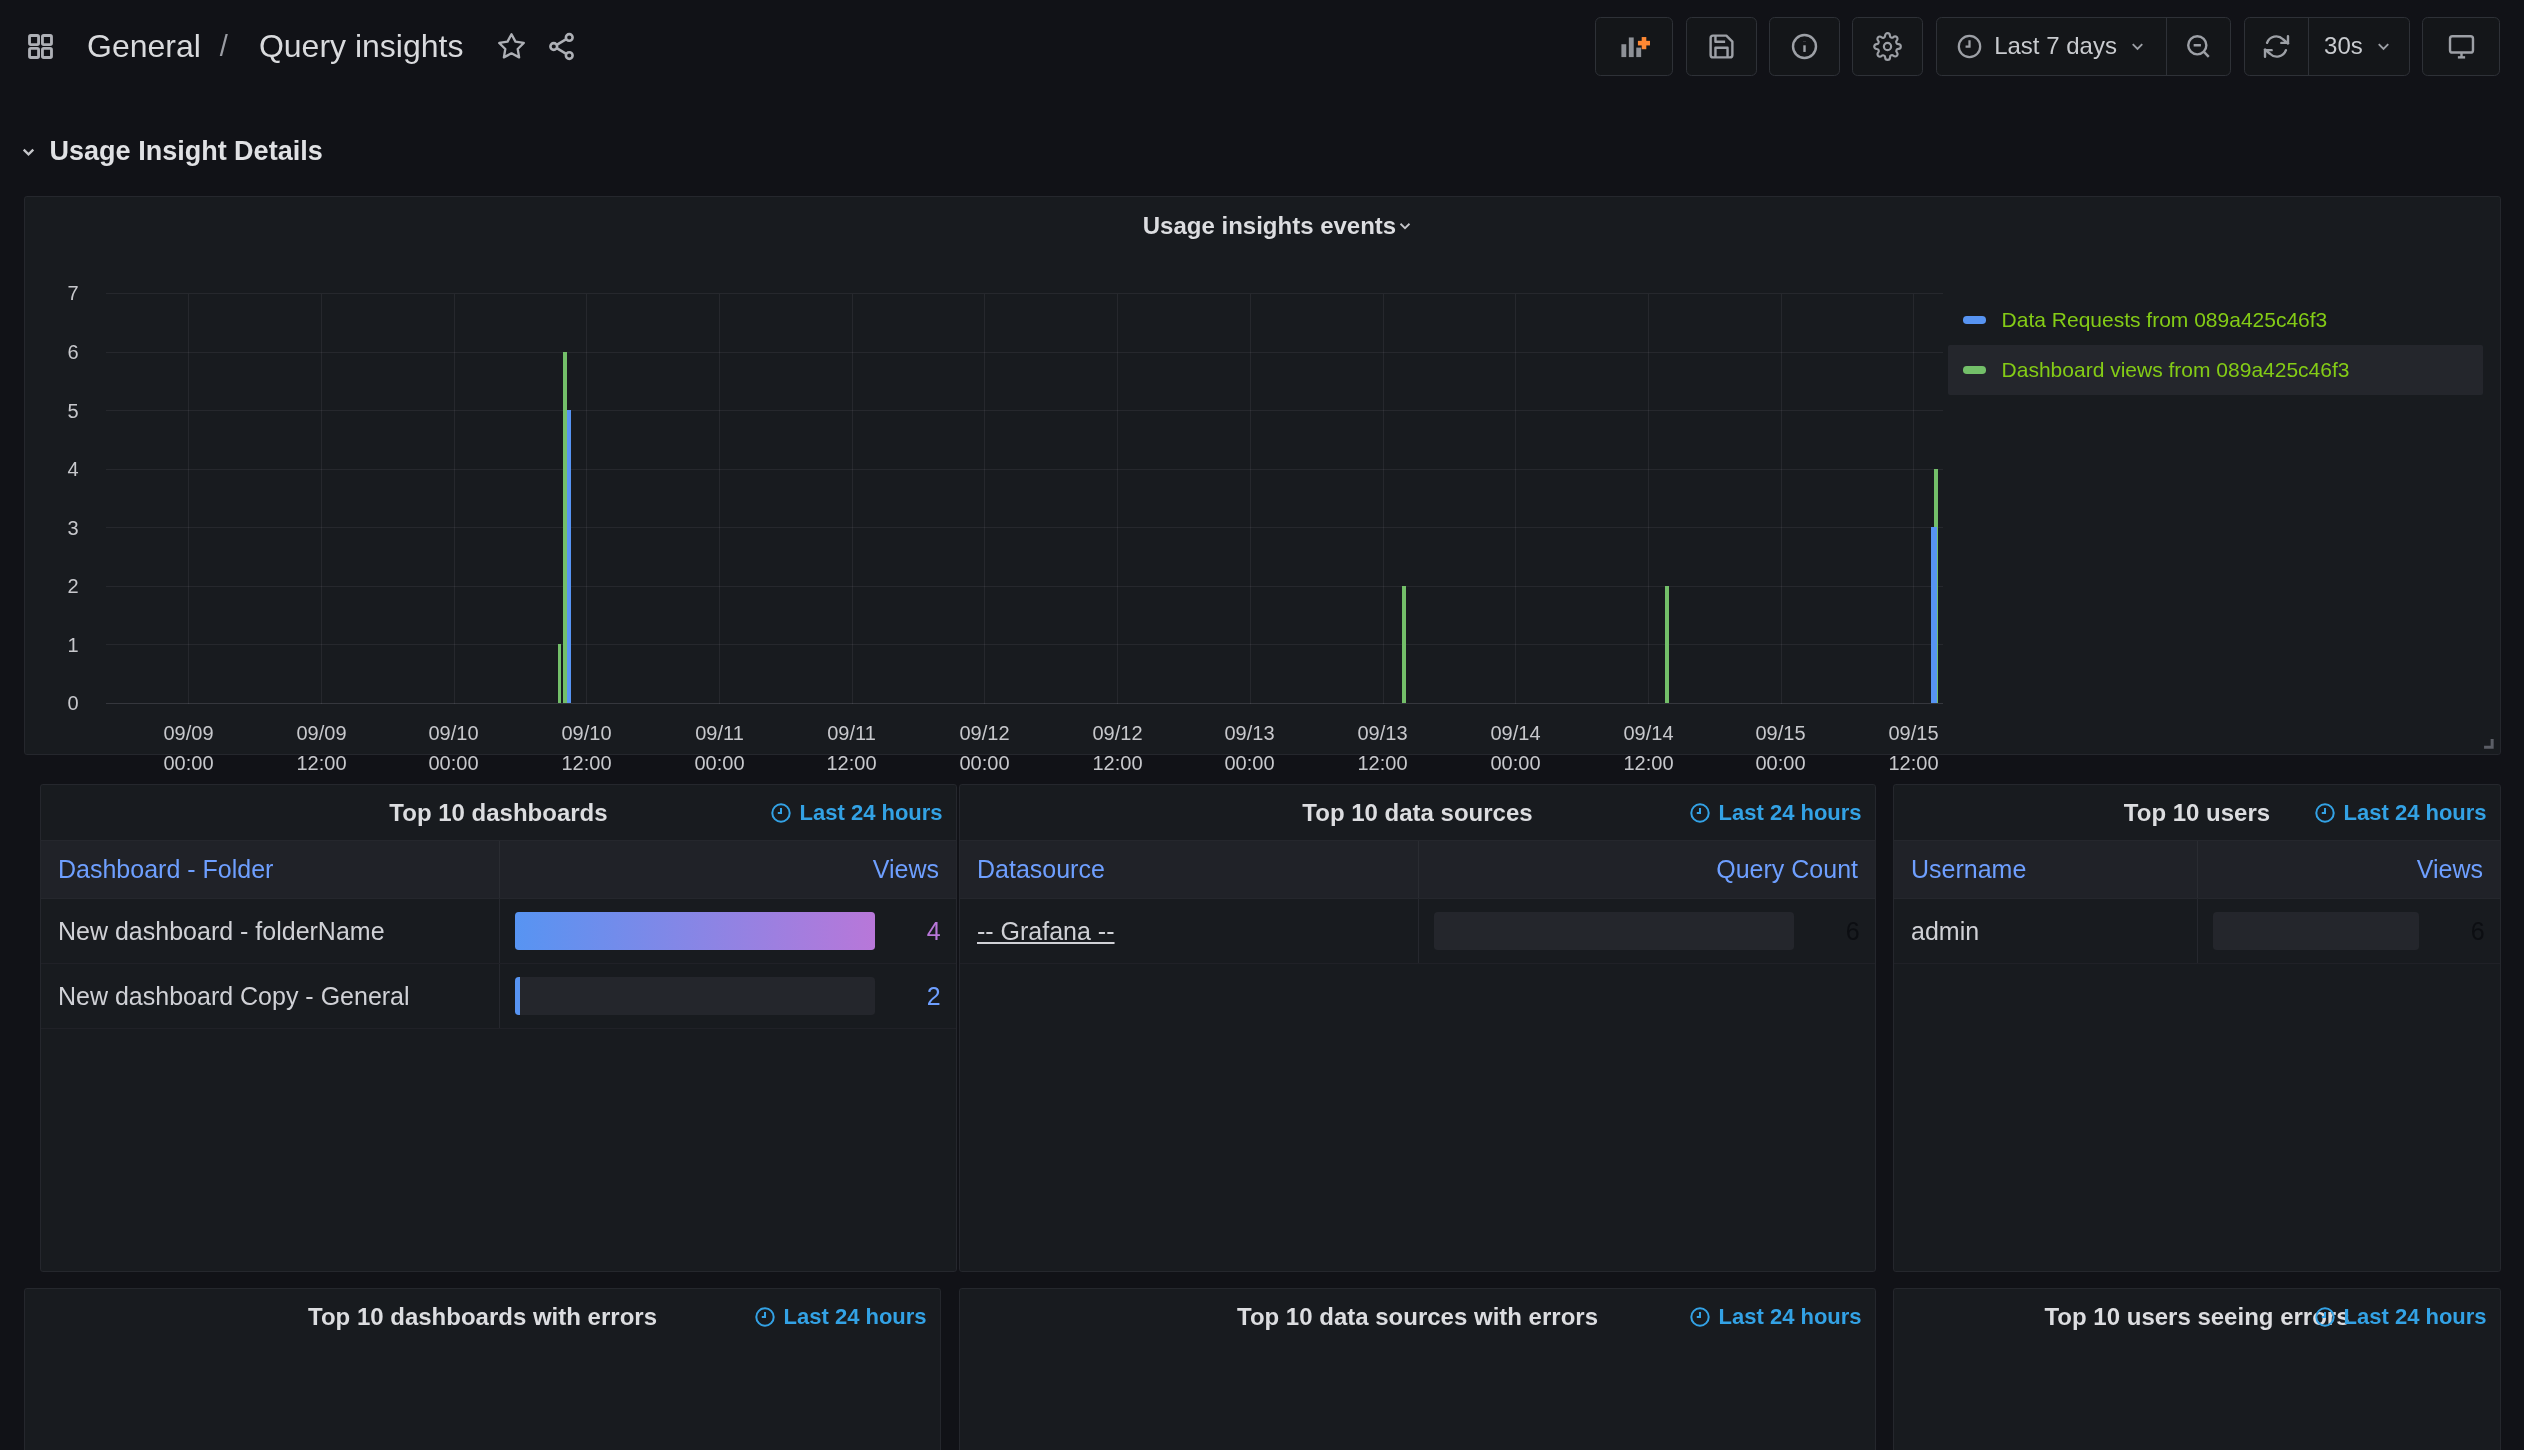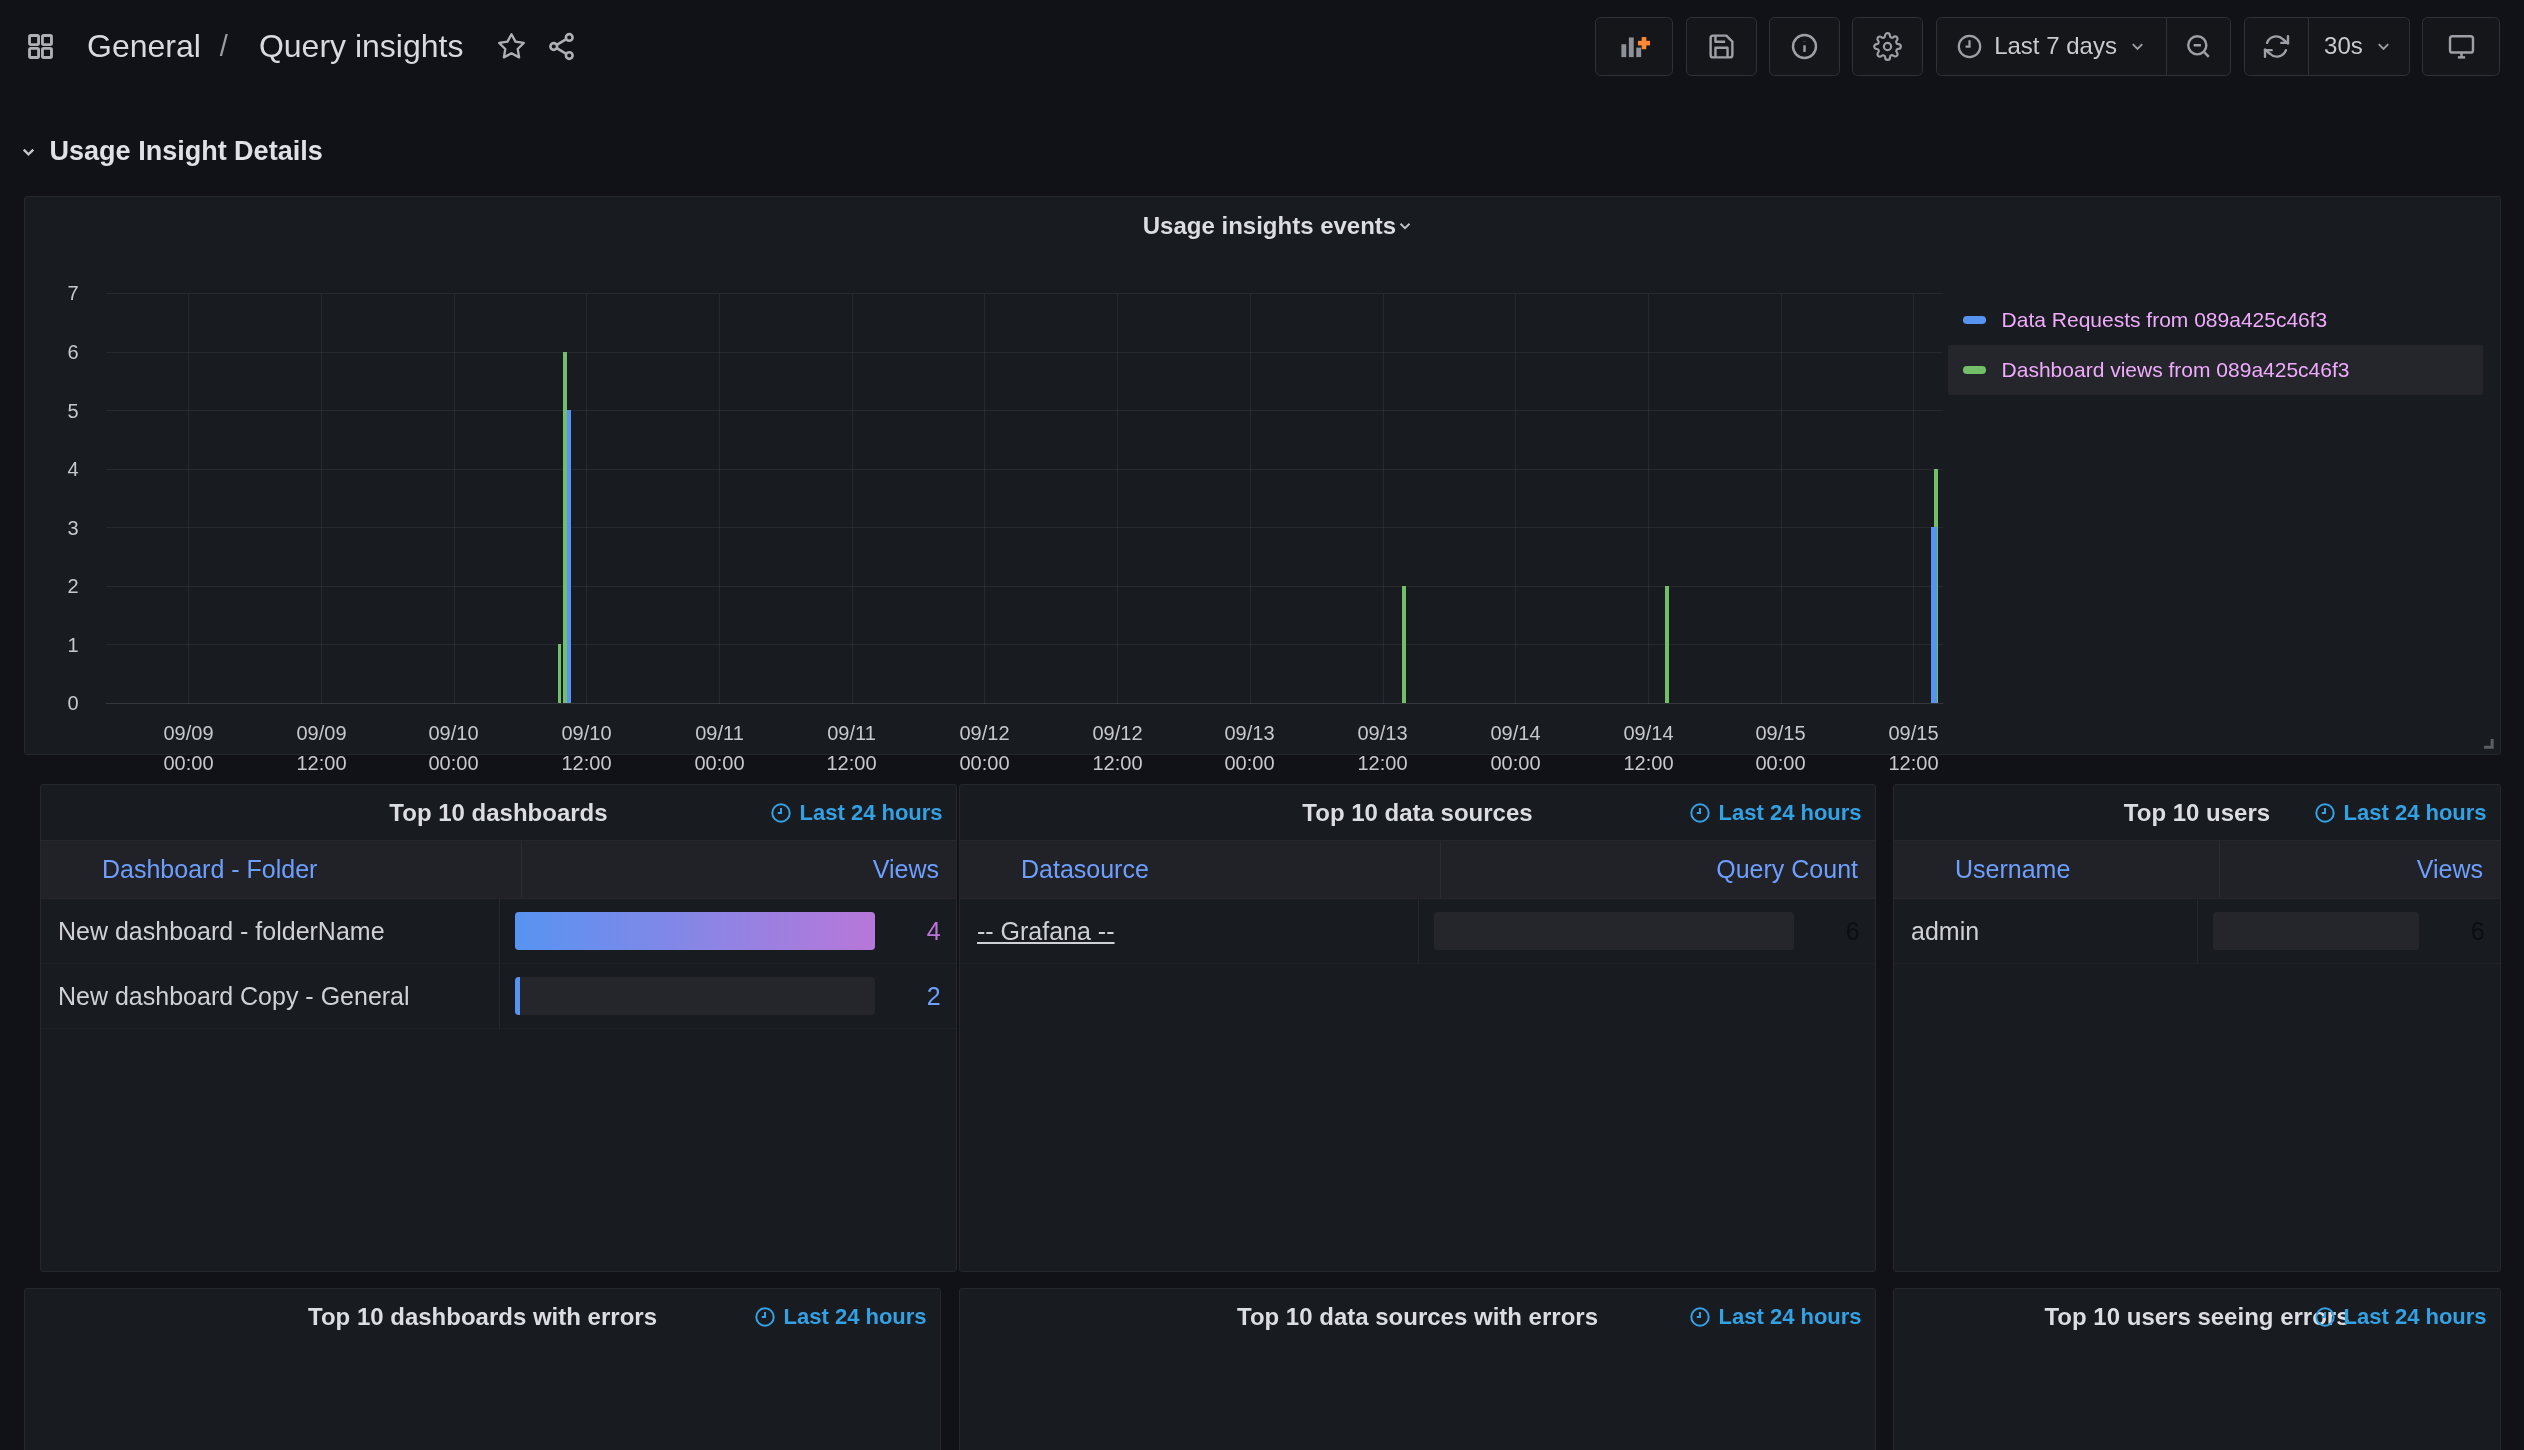--- a/index.html
+++ b/index.html
@@ -53,32 +53,32 @@
   .cbar { position:absolute; bottom:1px; }
   .x-labels { position:absolute; left:81px; top:521px; width:1837px; height:69px; }
   .xlab { position:absolute; width:115px; text-align:center; font-size:20px;
     color:#c7c8cc; line-height:30px; }
   .xlab span { display:block; }
   .legend { position:absolute; right:17px; top:98px; width:535px; }
   .legend-row { display:flex; align-items:center; height:50px; padding:0 15.3px;
     border-radius:1.9px; cursor:pointer; }
   .legend-row.hl { background:#24262c; }
   .swatch { width:23px; height:8.6px; border-radius:3.8px; margin-right:15.3px; flex:none; }
-  .legend-label { font-size:21px; color:#f0abfc; white-space:nowrap; }
+  .legend-label { font-size:21px; color:#84cc16; white-space:nowrap; }
 
   
   .t-header { position:relative; height:55px; }
   .t-title { position:absolute; left:0; top:0; width:100%; height:55px;
     display:flex; align-items:center; justify-content:center;
     font-size:24px; font-weight:700; color:#dcdde0; }
   .time-link { position:absolute; right:13.4px; top:0; height:55px;
     display:flex; align-items:center; gap:7.6px; color:#33a2e5;
     font-size:22px; font-weight:700; cursor:pointer; white-space:nowrap; }
   .t-head { display:flex; height:59px; background:#202228;
-    border-top:1px solid #25272d; border-bottom:1px solid #25272d;padding-left:44px; }
+    border-top:1px solid #25272d; border-bottom:1px solid #25272d; }
   .t-head .h1 { width:50%; display:flex; align-items:center; padding-left:17px;
     color:#6e9fff; font-size:25px; cursor:pointer; }
   .t-head .h2 { width:50%; border-left:1px solid #2a2c32; display:flex; align-items:center;
     justify-content:flex-end; padding-right:17px; color:#6e9fff; font-size:25px; cursor:pointer; }
   .t-row { display:flex; height:65px; border-bottom:1px solid #202127; }
   .t-row .c1 { width:50%; display:flex; align-items:center; padding-left:17px;
     font-size:25px; color:#d0d1d6; }
   .t-row .c2r { width:50%; border-left:1px solid #26282e; display:flex; align-items:center; }
   .cell-link { text-decoration:underline; cursor:pointer; }
   .bar-wrap { flex:1; margin:0 15.3px; height:38px; position:relative; }

